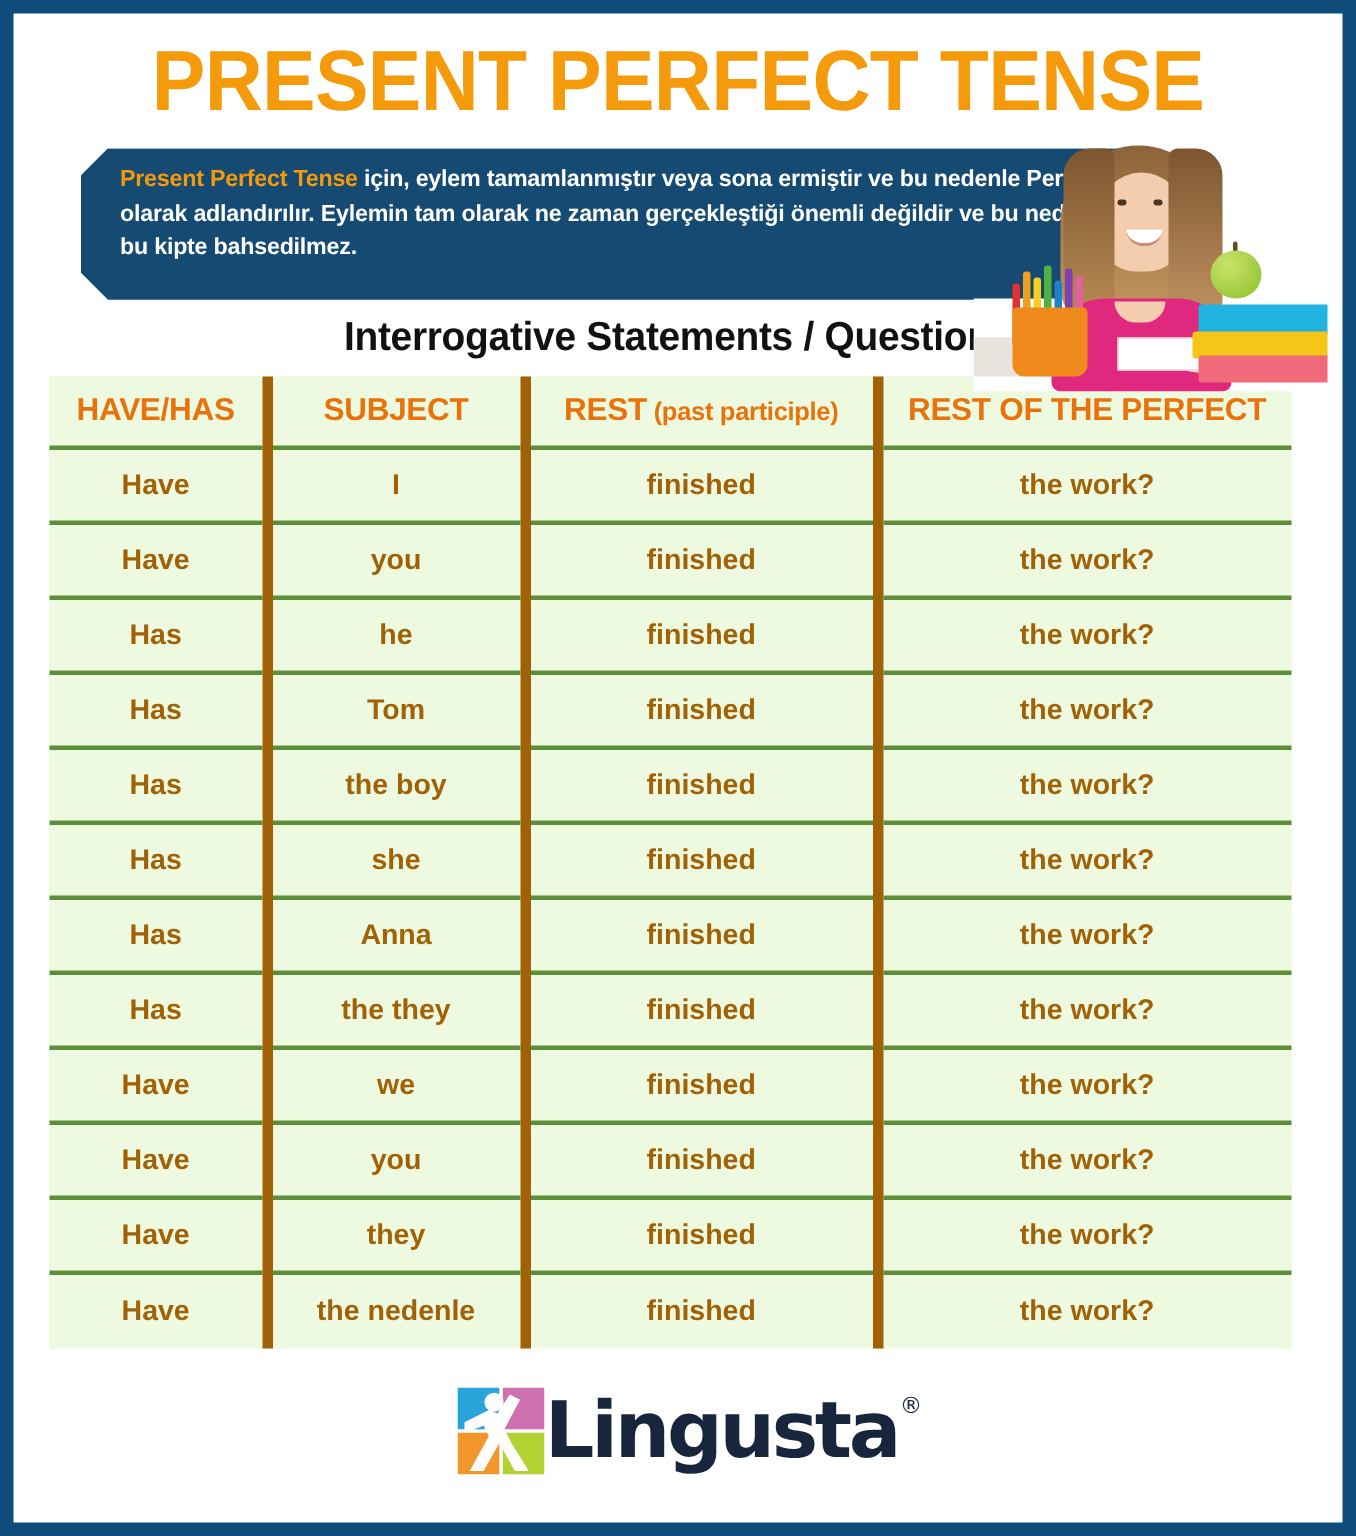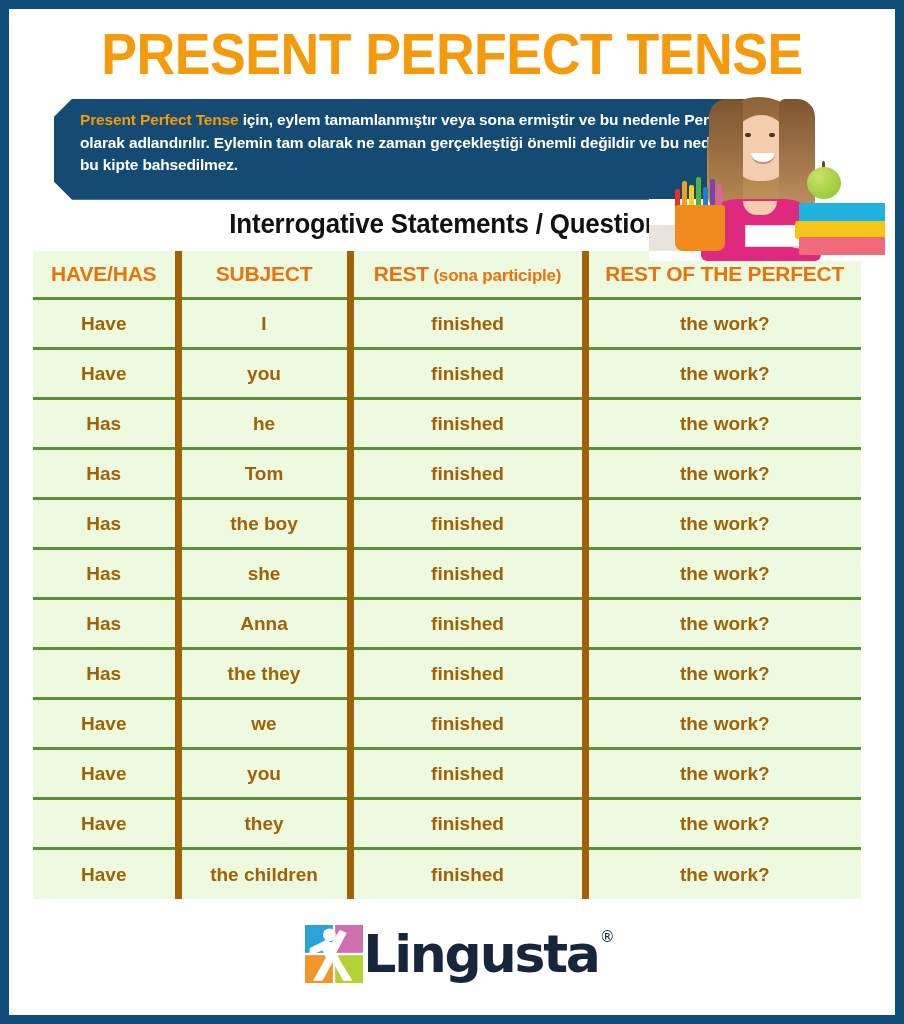--- a/index.html
+++ b/index.html
@@ -241,21 +241,21 @@
         <colgroup>
           <col class="c1">
             <col class="c2">
             <col class="c3">
             <col class="c4">
         </colgroup>
         <thead>
           <tr>
             <th>HAVE/HAS</th>
             <th>SUBJECT</th>
-            <th><span>REST</span><span class="small"> (sona participle)</span></th>
+            <th><span>REST</span><span class="small"> (past participle)</span></th>
             <th>REST OF THE PERFECT</th>
           </tr>
         </thead>
         <tbody id="tbody">
             <tr>
               <td>Have</td>
               <td>I</td>
               <td>finished</td>
               <td>the work?</td>
             </tr>
@@ -314,21 +314,21 @@
               <td>the work?</td>
             </tr>
             <tr>
               <td>Have</td>
               <td>they</td>
               <td>finished</td>
               <td>the work?</td>
             </tr>
             <tr>
               <td>Have</td>
-              <td>the children</td>
+              <td>the nedenle</td>
               <td>finished</td>
               <td>the work?</td>
             </tr>
           </tbody>
       </table>
     </div>
 
     <div class="footer">
       <div class="logo">
         <span class="logo-mark">

